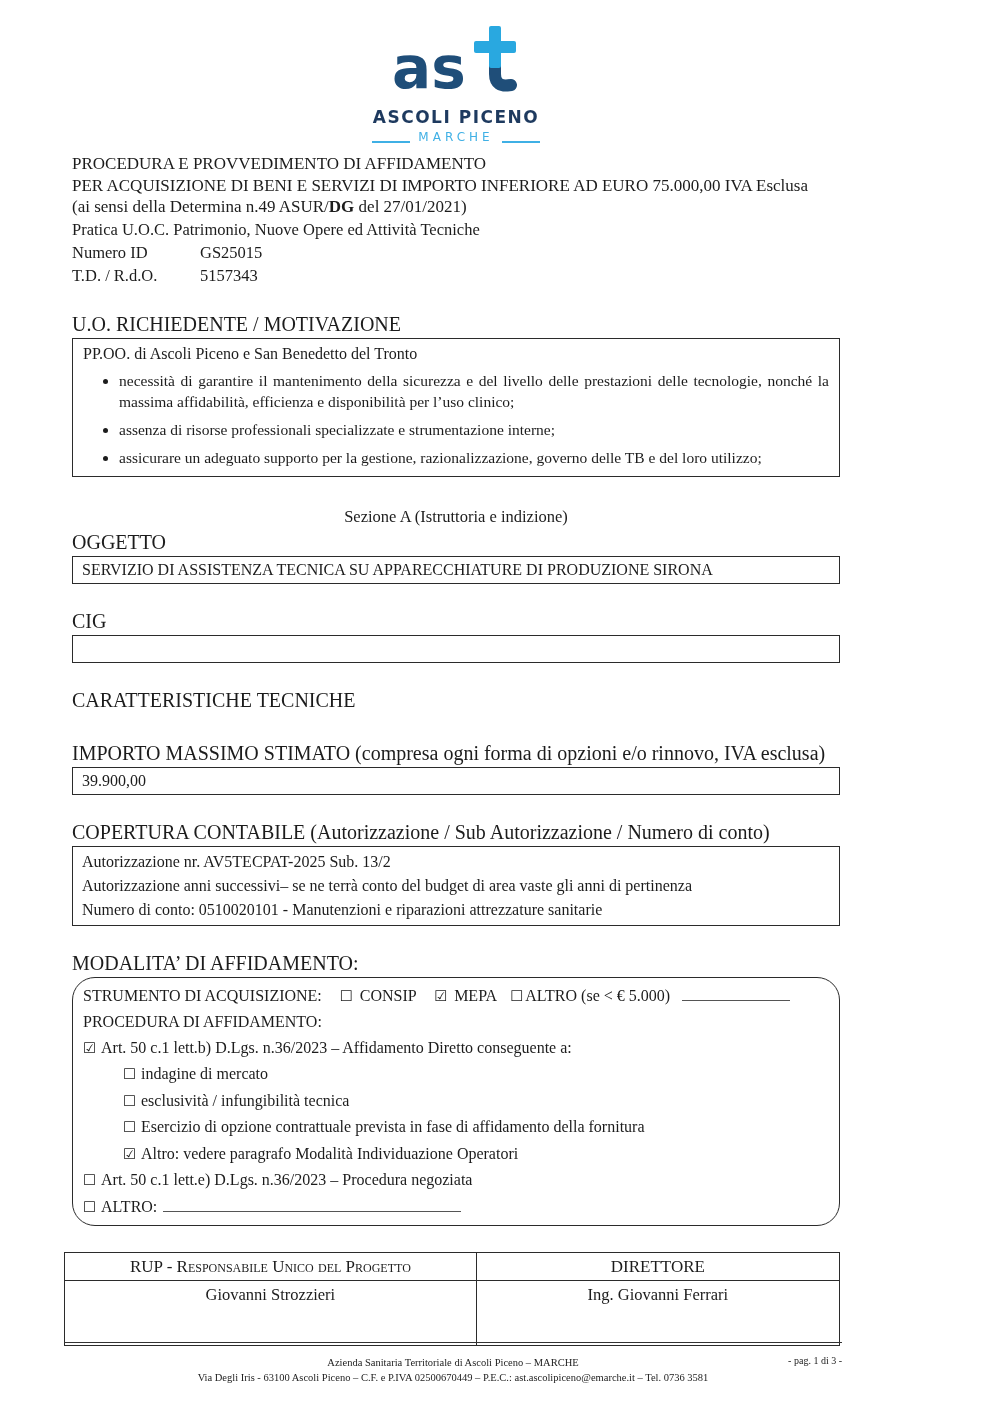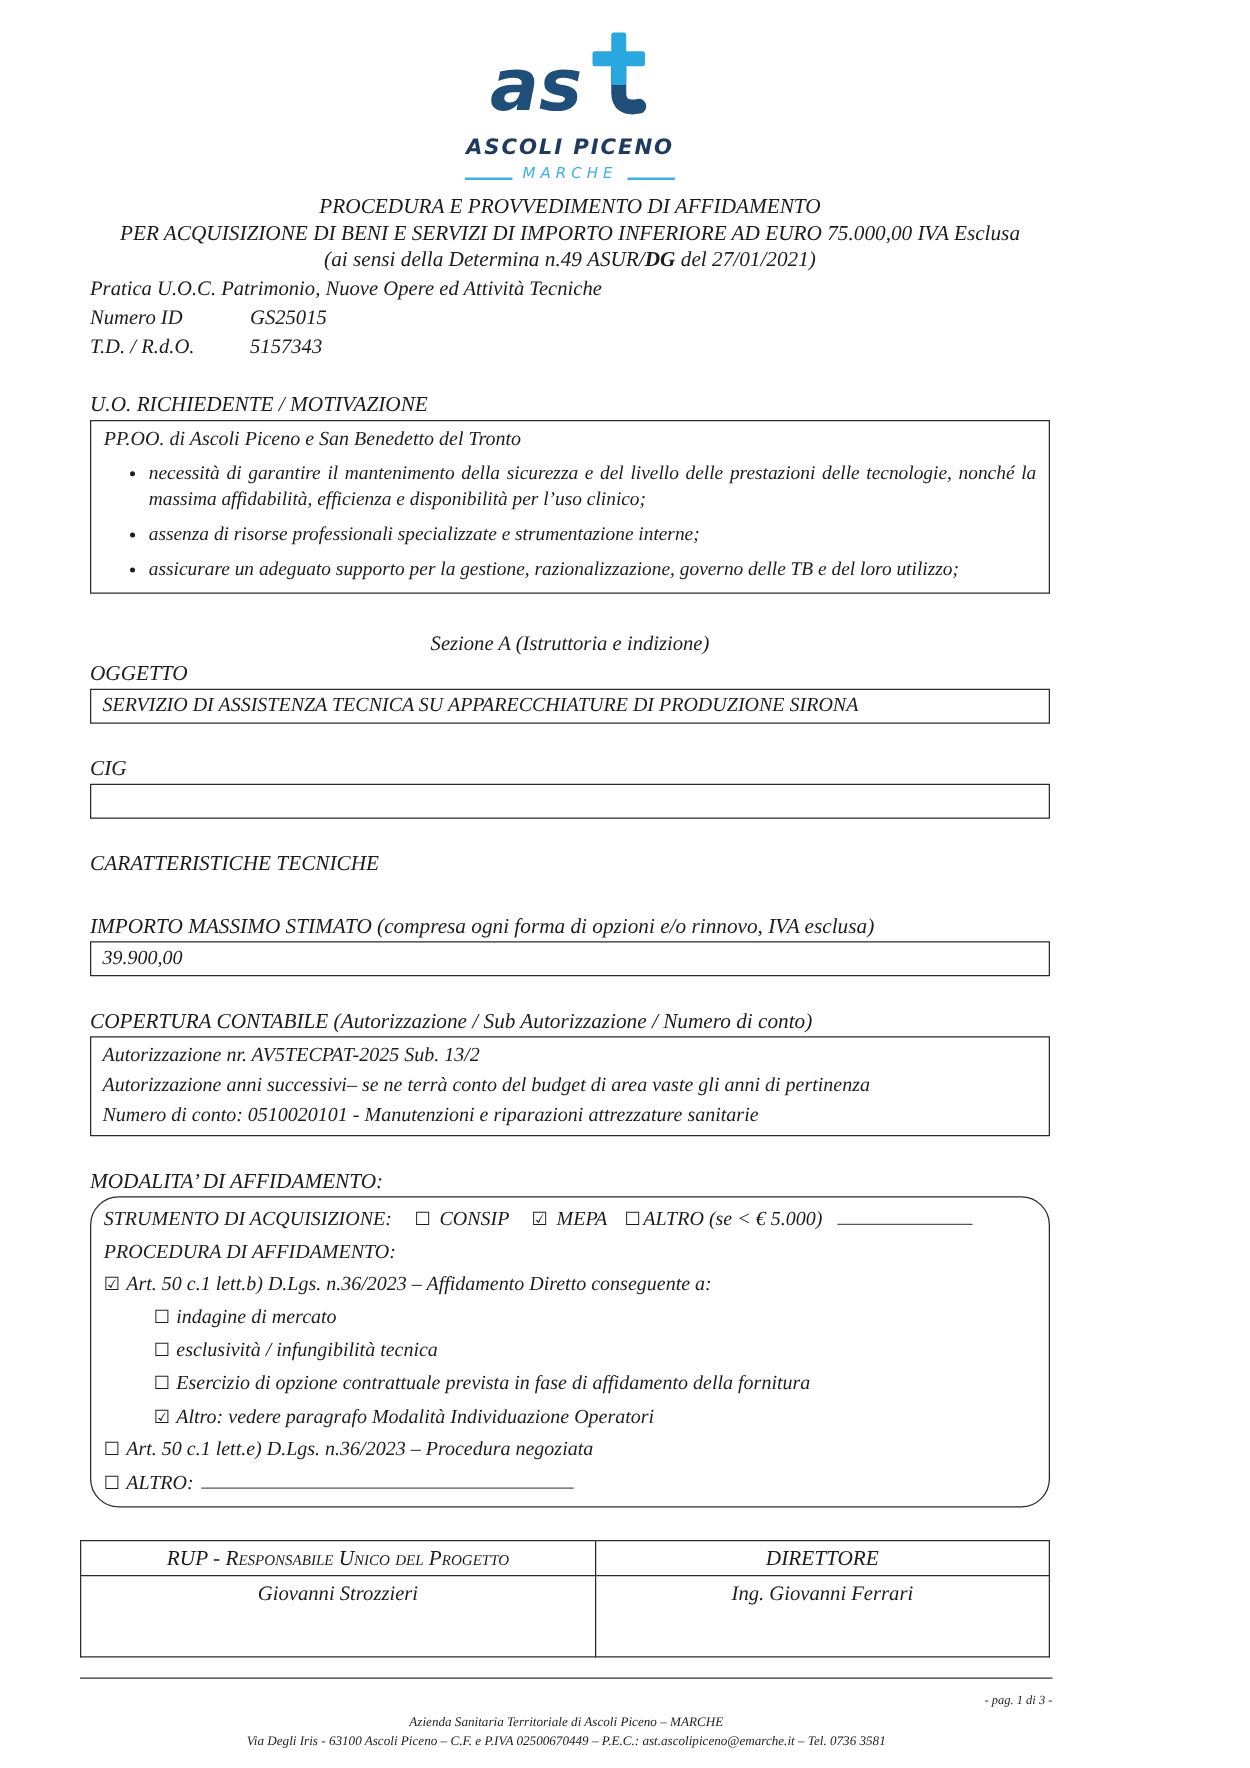--- a/index.html
+++ b/index.html
@@ -5,37 +5,36 @@
   html,body{margin:0;padding:0;background:#ffffff;}
   .page{
     position:relative;
     width:900px;height:1414px;
     background:#fff;
     box-sizing:border-box;
     padding:24px 60px 0 72px;
     font-family:"Liberation Serif", serif;
     color:#1c1c1c;
     overflow:hidden;
-    font-style:italic;
   }
   
   .logo-block{text-align:center;line-height:1;margin-bottom:8px;}
   .logo-mark{display:inline-block;}
   .logo-org{font-family:"DejaVu Sans", sans-serif;font-weight:bold;font-size:17px;letter-spacing:1.5px;color:#1e3a5f;margin-top:2px;}
   .logo-region{display:flex;align-items:flex-end;justify-content:center;gap:8px;margin-top:5px;}
   .logo-region .rule{width:38px;height:2px;background:#3fb0e5;}
   .logo-region .txt{font-family:"DejaVu Sans", sans-serif;font-size:12px;letter-spacing:4px;color:#3fb0e5;}
   
-  .doc-title{text-align:center;font-size:17px;line-height:21.5px;margin-top:10px;}
+  .doc-title{font-size:17px;line-height:21.5px;margin-top:10px;}
   .doc-title b{font-weight:bold;}
   
   .pratica{font-size:16.5px;line-height:23px;}
   .pratica .lbl{display:inline-block;width:128px;}
   
-  .sec-label{font-size:17px;margin-top:26px;margin-bottom:2px;}
+  .sec-label{font-size:20px;margin-top:26px;margin-bottom:2px;}
   .sec-label.tight{margin-top:4px;}
   .center-head{text-align:center;font-size:16.5px;margin-top:30px;}
   .box{border:1px solid #2b2b2b;padding:2px 9px;font-size:16px;line-height:22px;}
   .box.empty{height:22px;}
   .box.multi{line-height:24px;padding:3px 9px;}
   
   .box.rich{padding:4px 10px 6px 10px;}
   .box.rich .intro{font-size:16px;margin-bottom:5px;}
   .box.rich ul{margin:0;padding-left:36px;}
   .box.rich li{font-size:15.5px;line-height:21px;text-align:justify;margin-bottom:7px;}
@@ -51,21 +50,21 @@
   
   .firme{width:calc(100% + 8px);margin-left:-8px;margin-top:26px;border-collapse:collapse;table-layout:fixed;}
   .firme td{border:1px solid #2b2b2b;text-align:center;}
   .firme .hdr td{font-size:17px;height:27px;padding:0;}
   .firme .hdr .sc{font-variant:small-caps;}
   .firme .bod td{font-size:16.5px;vertical-align:top;padding:4px 0 40px 0;}
   .firme td.c1{width:53%;}
   
   .footer{position:absolute;left:64px;right:58px;top:1342px;border-top:1px solid #333;}
   .footer .fline{text-align:center;font-size:10.5px;line-height:15px;color:#222;}
-  .footer .fline:first-of-type{margin-top:28px;}
+  .footer .fline:first-of-type{margin-top:12px;}
   .footer .pagenum{position:absolute;right:0;top:12px;font-size:10px;color:#222;}
 </style>
 </head>
 <body>
 
 <div class="page">
 
   <div class="logo-block">
     <svg class="logo-mark" width="140" height="80" viewBox="0 0 140 80">
       <text x="6" y="64" font-family="DejaVu Sans, sans-serif" font-weight="bold" font-size="58" fill="#1f4e79">as</text>

